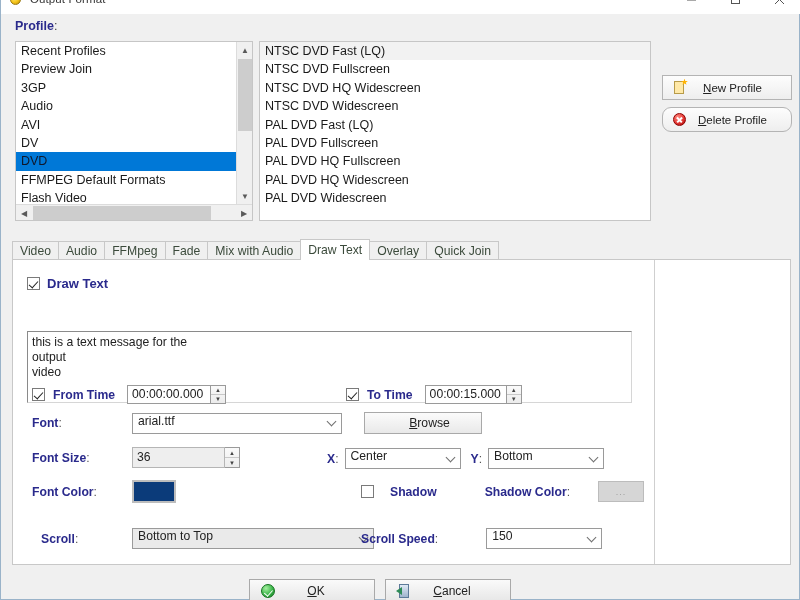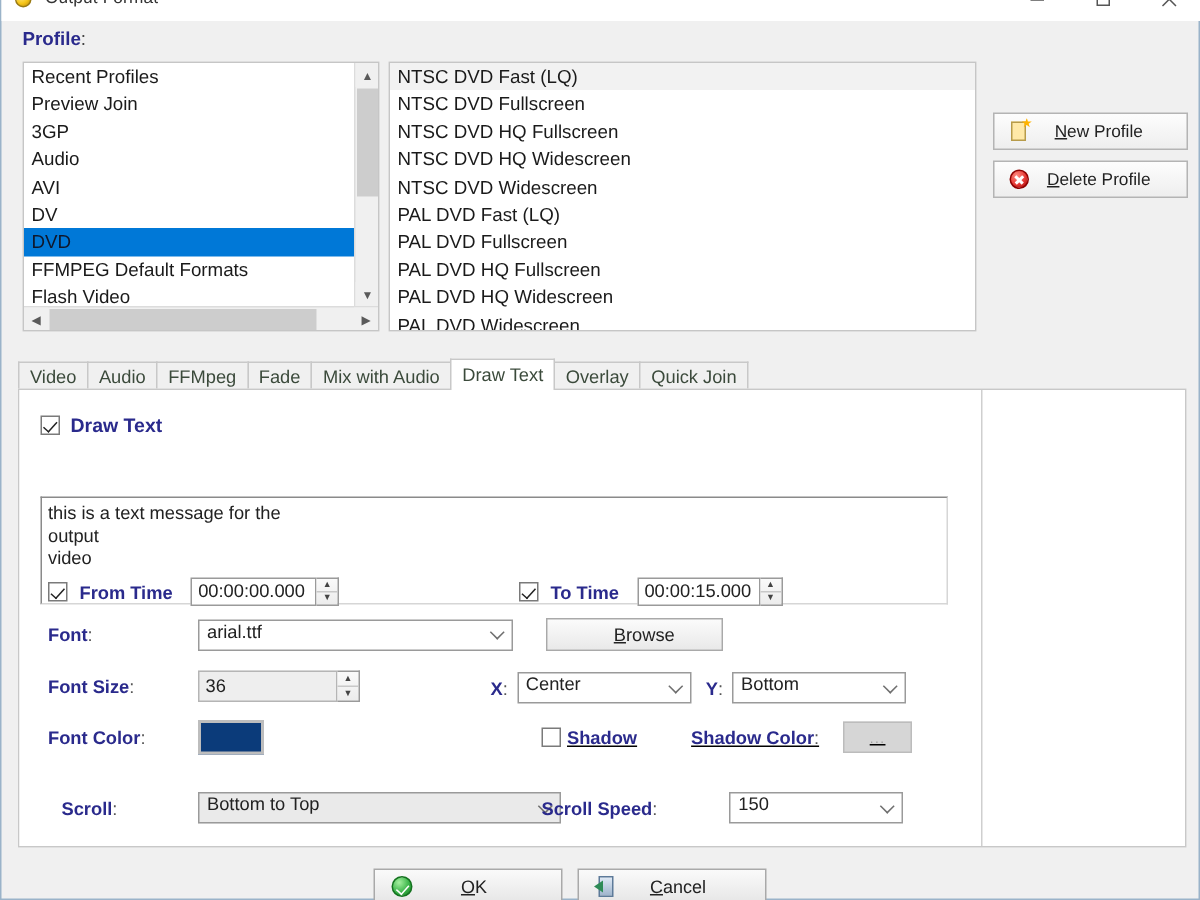--- a/index.html
+++ b/index.html
@@ -119,21 +119,21 @@
     background: linear-gradient(#fdfdfd, #eeeeee);
     border: 1px solid #b4b4b4;
     display: flex; align-items: center;
     font-size: 11.5px; color: #222;
   }
   .pbtn .bicon { width: 16px; height: 16px; margin-left: 9px; position: relative; flex: 0 0 auto; }
   .pbtn .blabel { flex: 1; text-align: center; padding-right: 14px; }
   .pbtn .blabel u { text-decoration: underline; }
   #btn-edit { top: 43px; }
   #btn-new  { top: 75px; }
-  #btn-del  { top: 107px; }
+  #btn-del  { top: 107px; border-radius: 9px; }
 
   .ic-page {
     position: absolute; left: 2px; top: 1px; width: 10px; height: 13px;
     background: #f8fbff; border: 1px solid #6a7f96;
   }
   .ic-page.yellow { background: #ffe9a8; border-color: #b79b4a; }
   .ic-pencil {
     position: absolute; right: -1px; top: 0px; width: 9px; height: 9px;
     background: linear-gradient(135deg, #d4e157 40%, #7cb342 100%);
     transform: rotate(0deg);
@@ -268,21 +268,21 @@
     border: 1px solid #a9a9a9;
     display: flex; align-items: center; justify-content: center;
     font-size: 12.2px; color: #222; padding-left: 13px;
   }
   .btn-plain u { text-decoration: underline; }
 
   #font-row { left: 31px; top: 412px; }
   #fontsize-row { left: 31px; top: 447px; }
   #xy-row { left: 326px; top: 448px; gap: 6px; }
   #fontcolor-row { left: 31px; top: 480px; }
-  #shadow-row { left: 360px; top: 481px; gap: 4px; text-decoration: underline; }
+  #shadow-row { left: 360px; top: 481px; gap: 16px; }
   #scroll-row { left: 40px; top: 528px; }
   #scrollspeed-row { left: 360px; top: 528px; gap: 12px; }
 
   .swatch {
     width: 44px; height: 23px;
     border: 2px solid #bdbdbd;
   }
   .shadow-swatch {
     width: 46px; height: 21px;
     background: #d6d6d6; border: 1px solid #bcbcbc;
@@ -386,21 +386,20 @@
       <div class="sb-arrow larrow">◀</div>
       <div class="thumb"></div>
       <div class="sb-arrow rarrow">▶</div>
     </div>
   </div>
 
   <div class="list-right">
     <div id="prof-list">
         <div class="li hl">NTSC DVD Fast (LQ)</div>
         <div class="li">NTSC DVD Fullscreen</div>
-        <div class="li">NTSC DVD HQ Fullscreen</div>
         <div class="li">NTSC DVD HQ Widescreen</div>
         <div class="li">NTSC DVD Widescreen</div>
         <div class="li">PAL DVD Fast (LQ)</div>
         <div class="li">PAL DVD Fullscreen</div>
         <div class="li">PAL DVD HQ Fullscreen</div>
         <div class="li">PAL DVD HQ Widescreen</div>
         <div class="li">PAL DVD Widescreen</div>
       </div>
   </div>
 

